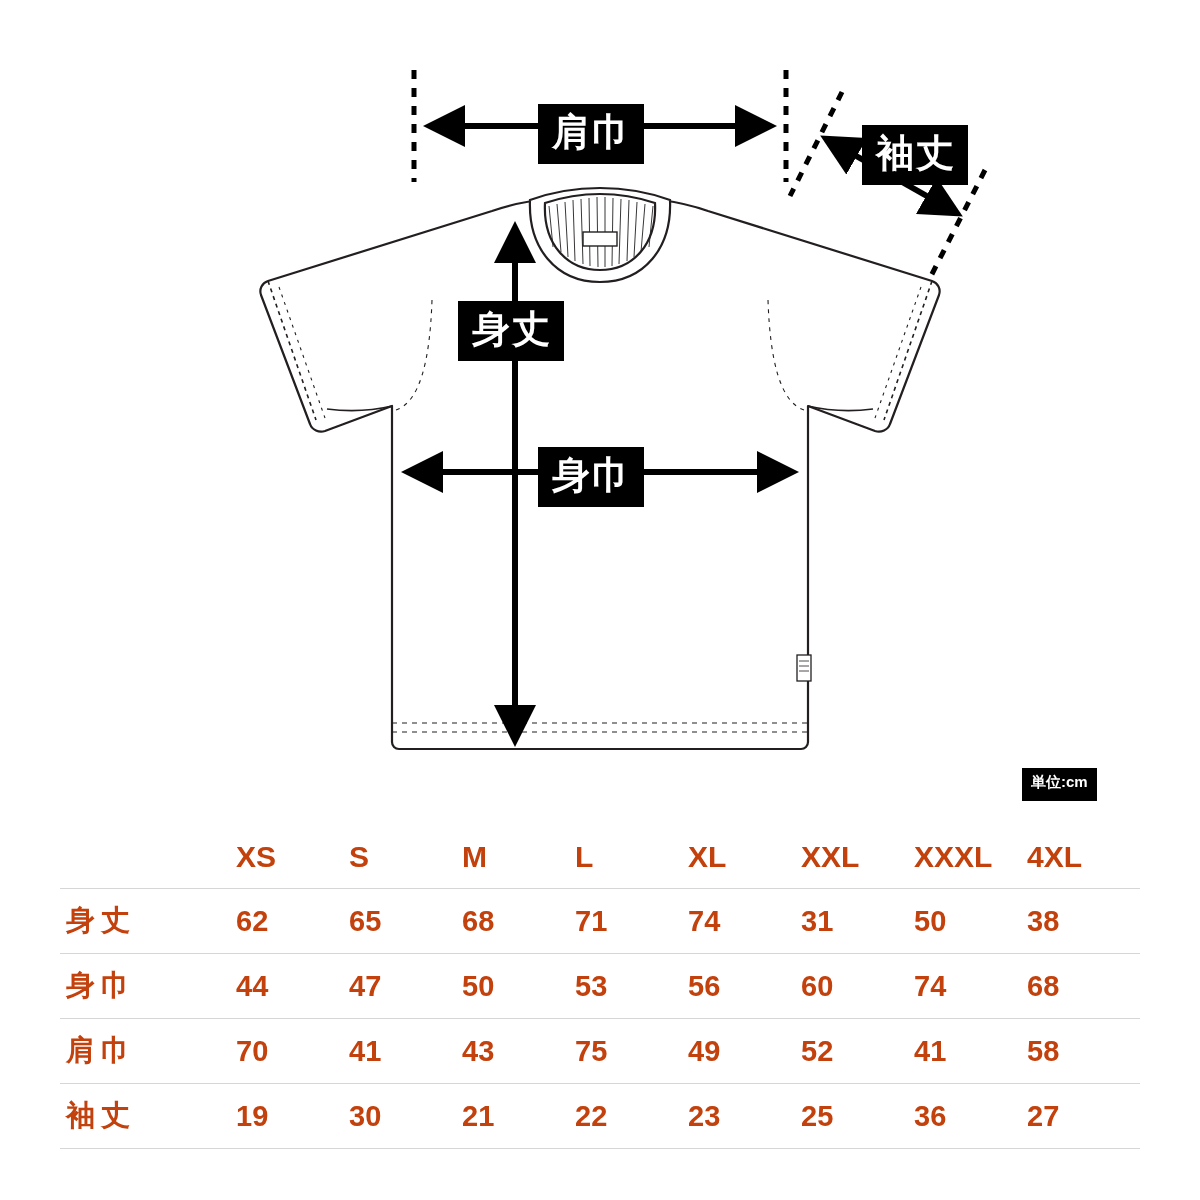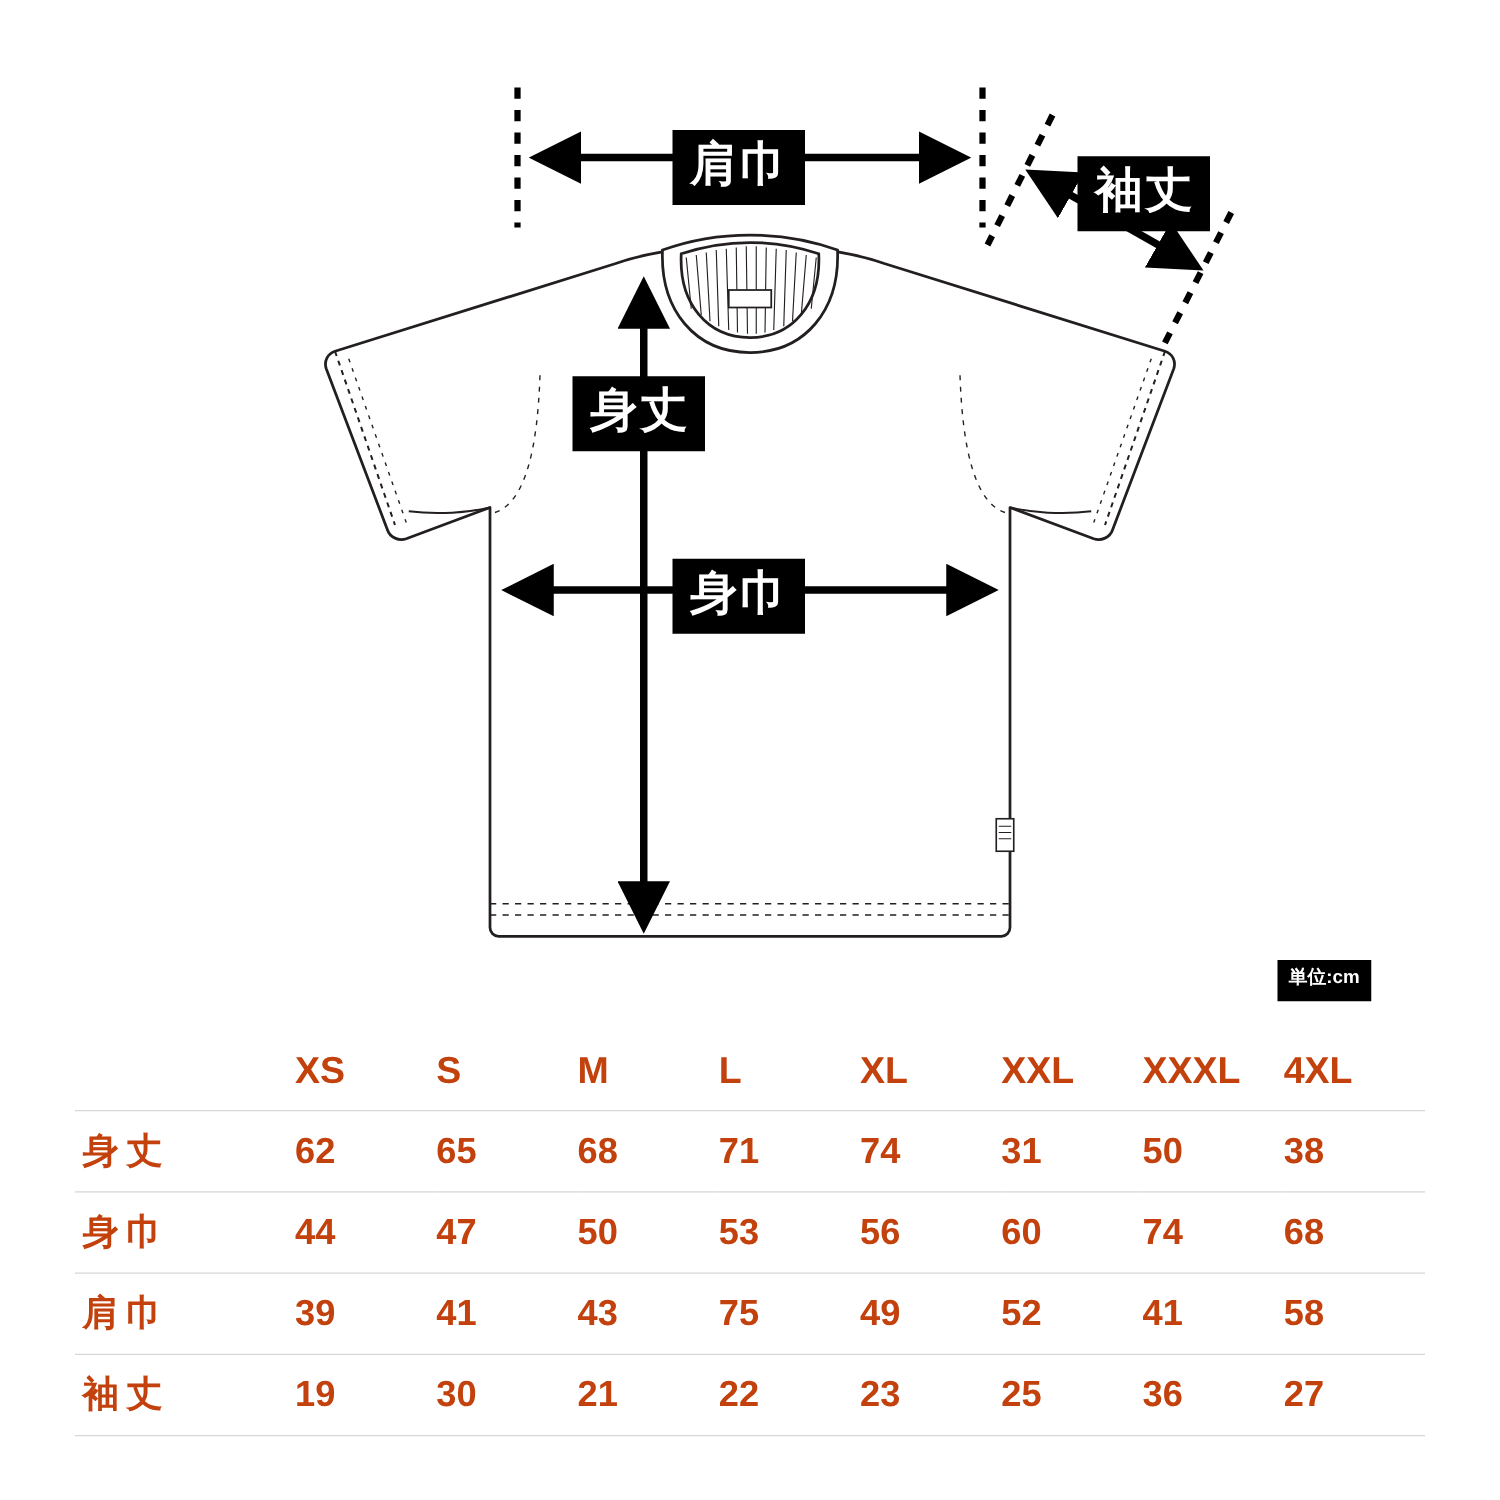--- a/index.html
+++ b/index.html
@@ -273,21 +273,21 @@
         <td>47</td>
         <td>50</td>
         <td>53</td>
         <td>56</td>
         <td>60</td>
         <td>74</td>
         <td>68</td>
       </tr>
       <tr>
         <th class="row-label">肩巾</th>
-        <td>39</td>
+        <td>70</td>
         <td>41</td>
         <td>43</td>
         <td>75</td>
         <td>49</td>
         <td>52</td>
         <td>41</td>
         <td>58</td>
       </tr>
       <tr>
         <th class="row-label">袖丈</th>

